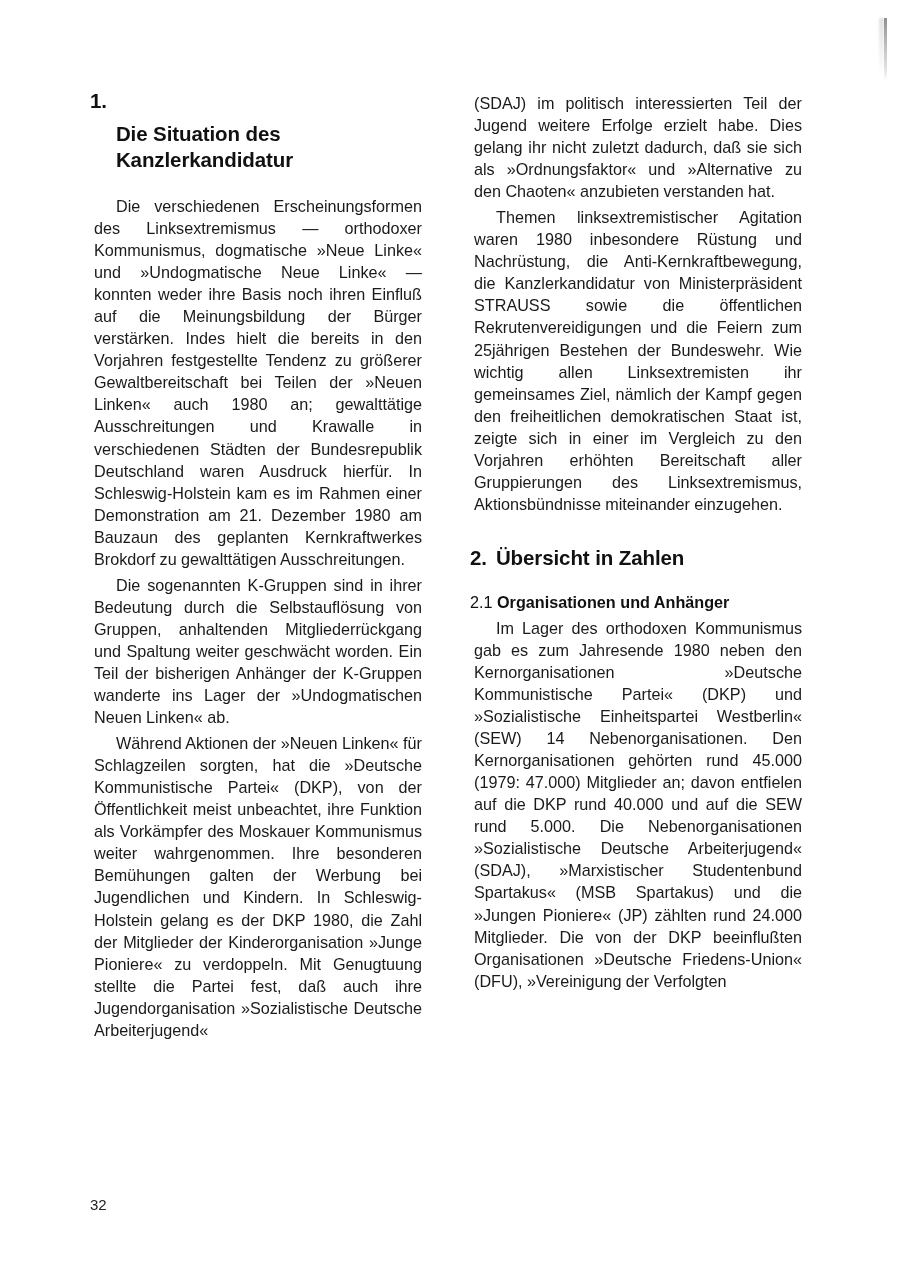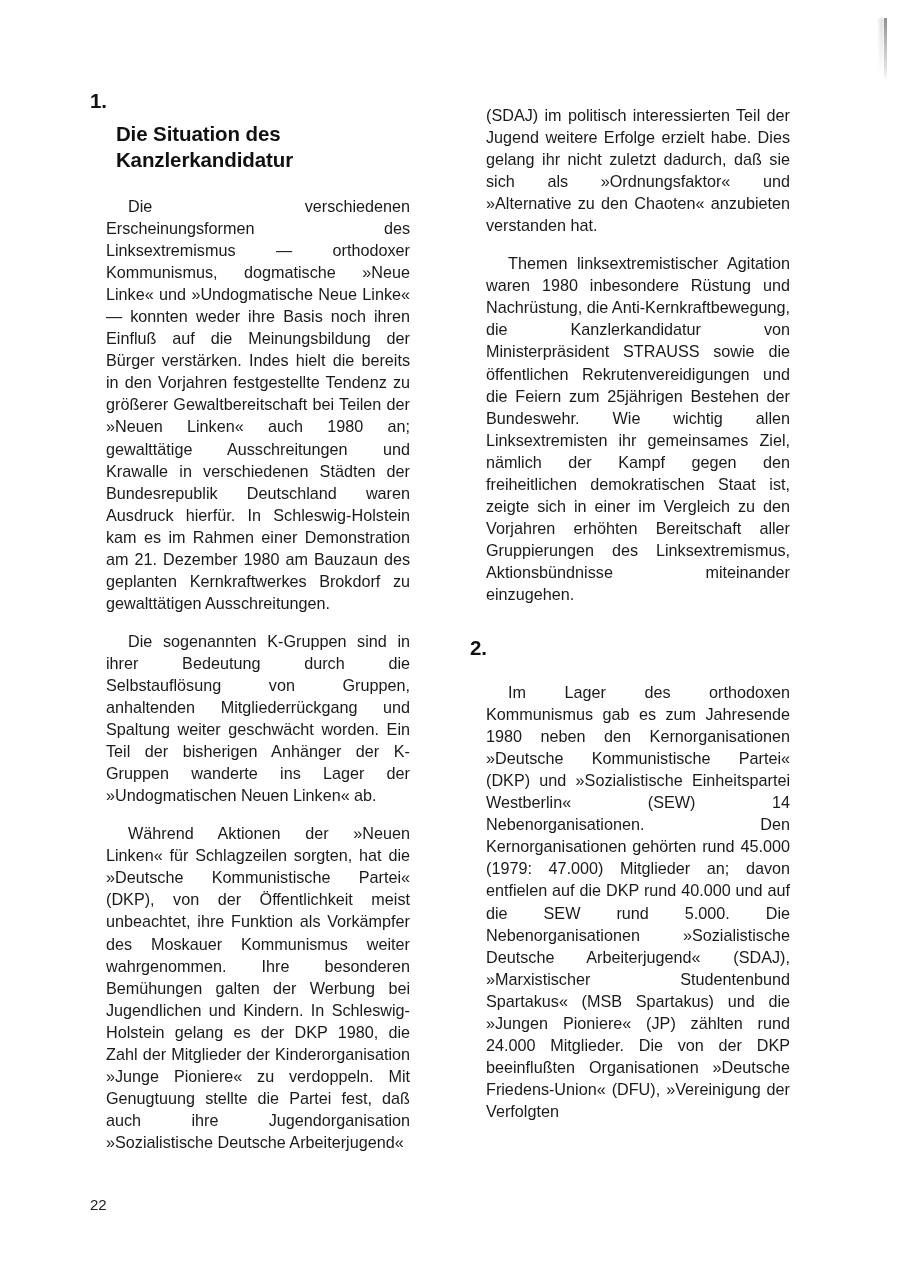--- a/index.html
+++ b/index.html
@@ -84,21 +84,21 @@
     margin: 0;
     font-weight: normal;
     color: #111;
   }
   h3.subsection .sub-num { font-weight: normal; }
   h3.subsection .sub-txt { font-weight: bold; }
 
   p.body {
     font-size: 16.2px;
     line-height: 22.05px;
-    margin: 16px;
+    margin: 4px;
     text-align: justify;
     text-justify: inter-word;
     color: #1a1a1a;
     hyphens: none;
     word-spacing: -0.1px;
   }
   p.body.indent { text-indent: 22px; }
   p.body.cont { text-indent: 0; }
 
   .page-number {
@@ -136,24 +136,29 @@
 
     </div>
 
     <div class="col">
 
       <p class="body cont">(SDAJ) im politisch interessierten Teil der Jugend weitere Erfolge erzielt habe. Dies gelang ihr nicht zuletzt dadurch, daß sie sich als »Ordnungsfaktor« und »Alternative zu den Chaoten« anzubieten verstanden hat.</p>
       <p class="body indent">Themen linksextremistischer Agitation waren 1980 inbesondere Rüstung und Nachrüstung, die Anti-Kernkraftbewegung, die Kanzlerkandidatur von Ministerpräsident STRAUSS sowie die öffentlichen Rekrutenvereidigungen und die Feiern zum 25jährigen Bestehen der Bundeswehr. Wie wichtig allen Linksextremisten ihr gemeinsames Ziel, nämlich der Kampf gegen den freiheitlichen demokratischen Staat ist, zeigte sich in einer im Vergleich zu den Vorjahren erhöhten Bereitschaft aller Gruppierungen des Linksextremismus, Aktionsbündnisse miteinander einzugehen.</p>
 
       <h2 class="section-title2">
         <span class="num">2.</span>
+        <span class="txt">Übersicht in Zahlen</span>
       </h2>
 
+      <h3 class="subsection">
+        <span class="sub-num">2.1 </span>
+        <span class="sub-txt">Organisationen und Anhänger</span>
+      </h3>
 
       <p class="body indent">Im Lager des orthodoxen Kommunismus gab es zum Jahresende 1980 neben den Kernorganisationen »Deutsche Kommunistische Partei« (DKP) und »Sozialistische Einheitspartei Westberlin« (SEW) 14 Nebenorganisationen. Den Kernorganisationen gehörten rund 45.000 (1979: 47.000) Mitglieder an; davon entfielen auf die DKP rund 40.000 und auf die SEW rund 5.000. Die Nebenorganisationen »Sozialistische Deutsche Arbeiterjugend« (SDAJ), »Marxistischer Studentenbund Spartakus« (MSB Spartakus) und die »Jungen Pioniere« (JP) zählten rund 24.000 Mitglieder. Die von der DKP beeinflußten Organisationen »Deutsche Friedens-Union« (DFU), »Vereinigung der Verfolgten</p>
 
     </div>
 
   </div>
 
-  <div class="page-number">22</div>
+  <div class="page-number">32</div>
 
 </div>
 
 </body></html>

